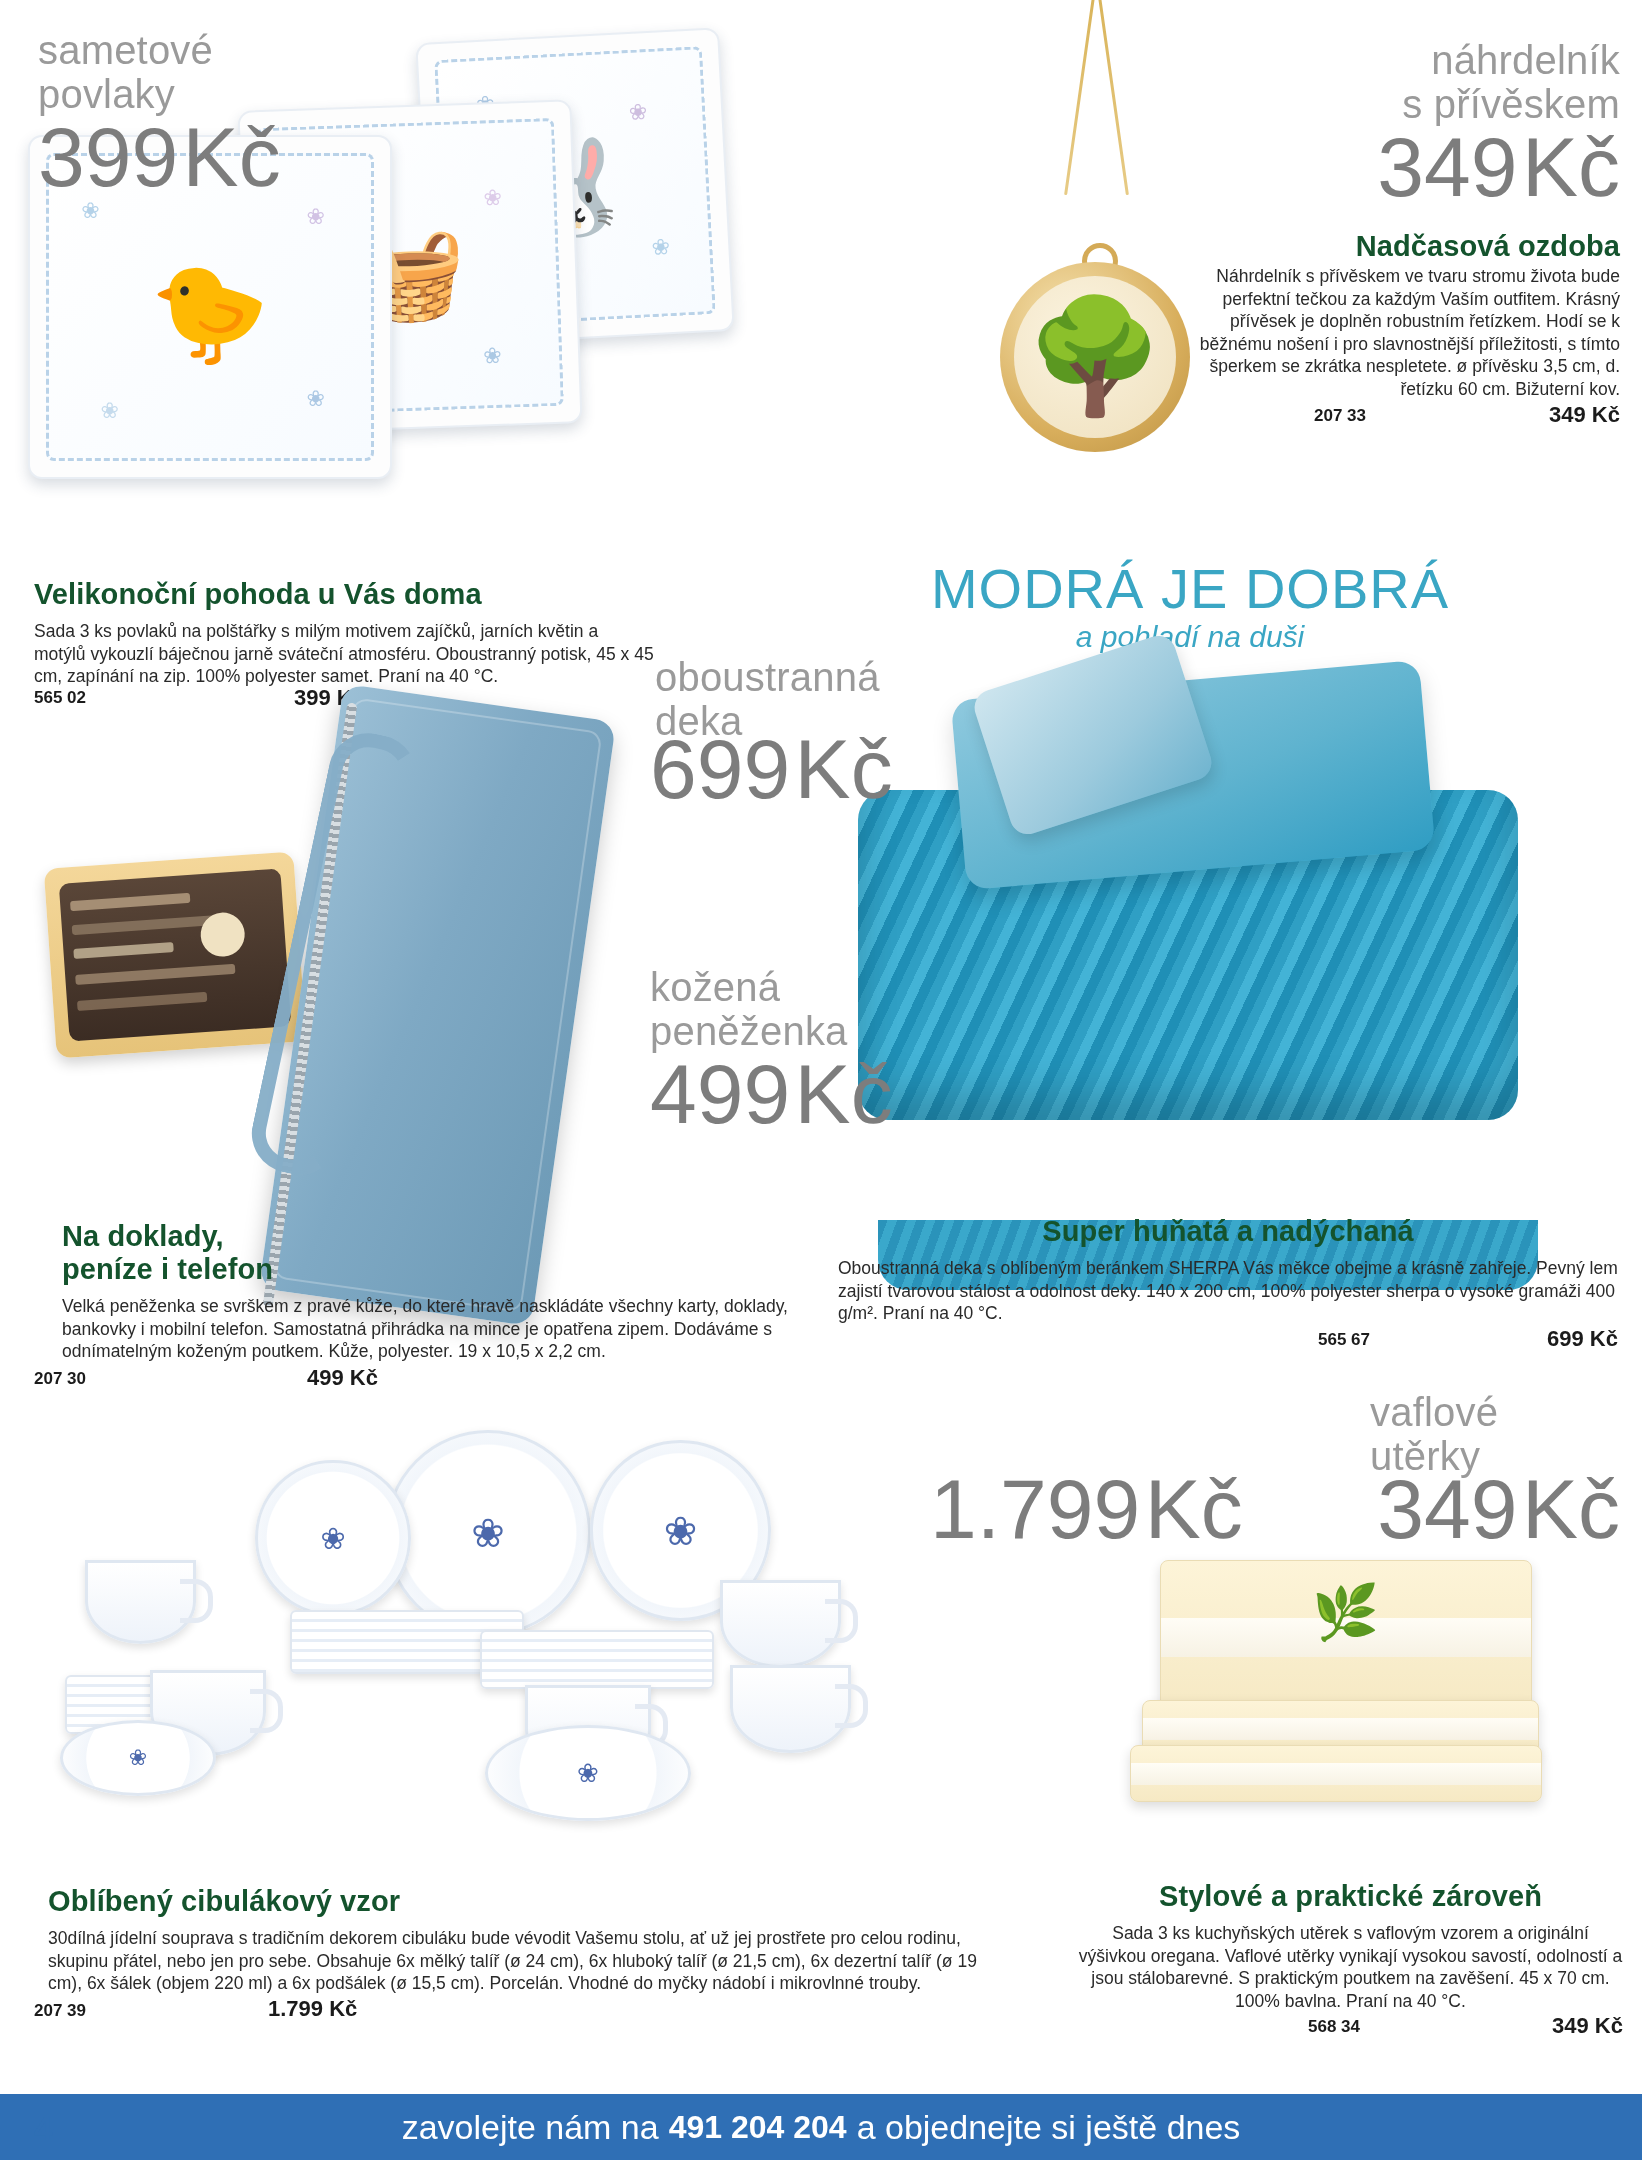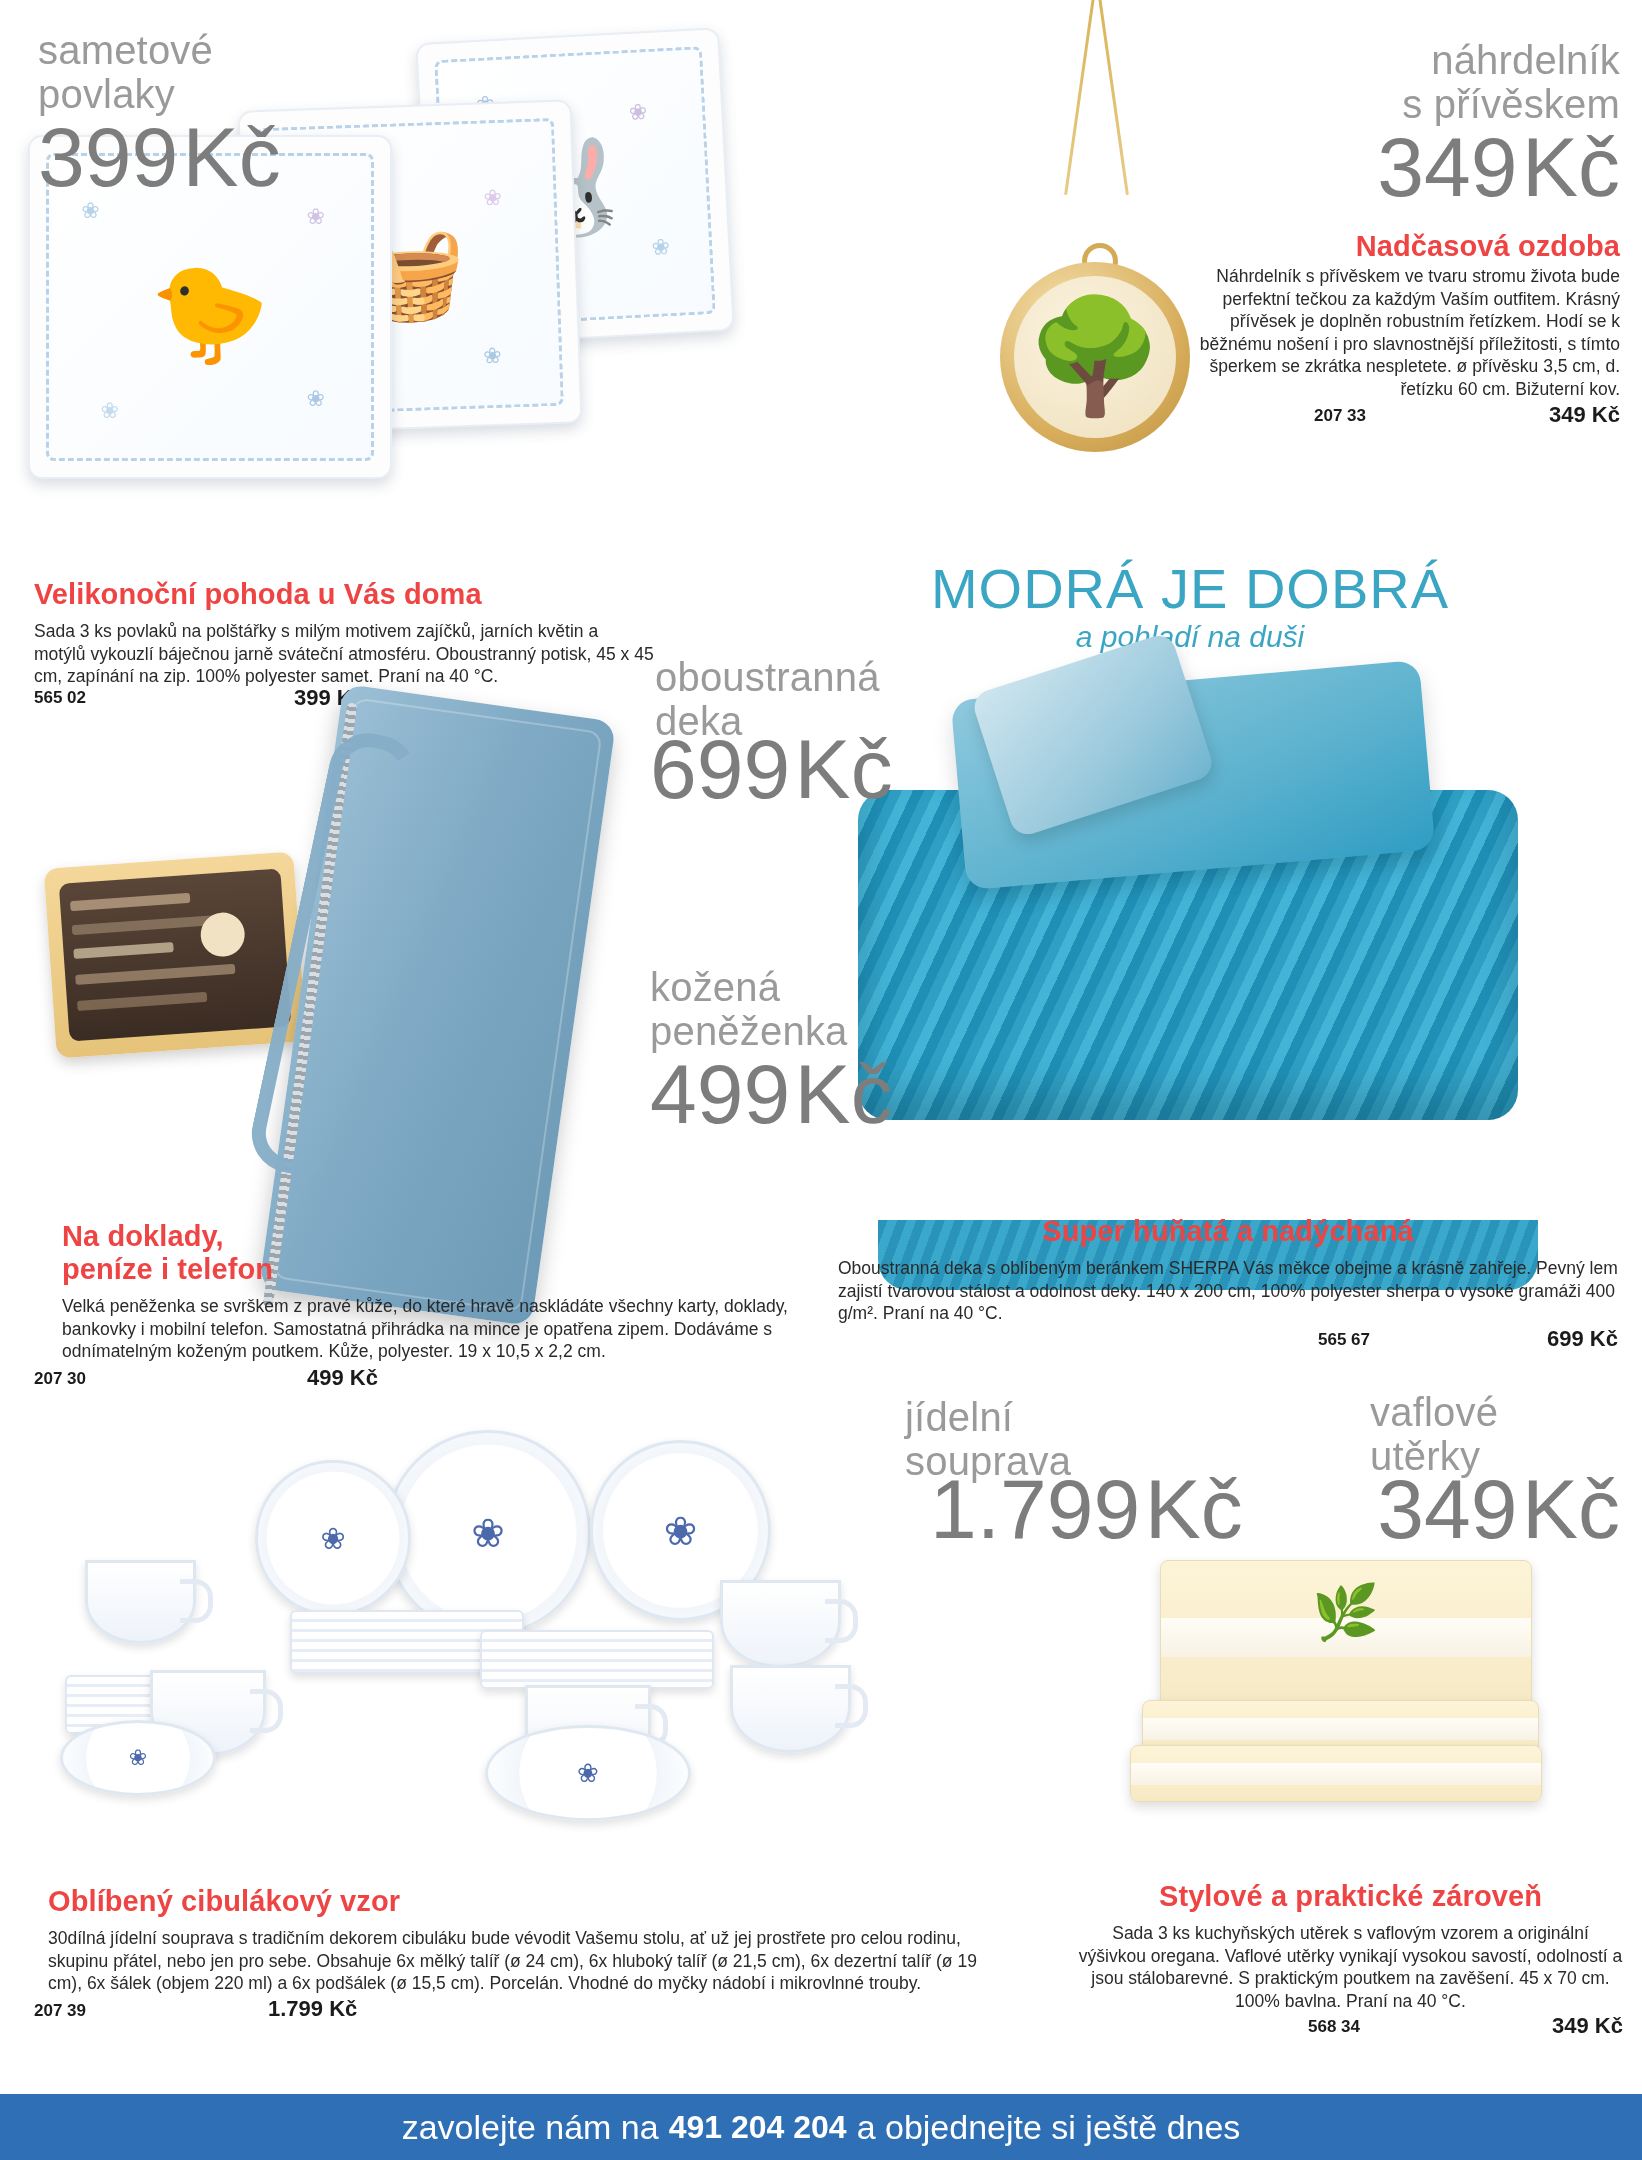--- a/index.html
+++ b/index.html
@@ -13,21 +13,21 @@
 
   
   .kicker{
     font-size:40px;line-height:44px;color:#9a9a9a;font-weight:400;
     letter-spacing:.2px;
   }
   .price{
     font-size:84px;line-height:78px;color:#7d7d7d;font-weight:400;
   }
   .headline{
-    font-size:29px;font-weight:700;color:#ef4444;letter-spacing:.1px;
+    font-size:29px;font-weight:700;color:#14532d;letter-spacing:.1px;
   }
   .body{
     font-size:17.5px;line-height:22.5px;color:#2a2a2a;
   }
   .codeline{font-size:17px;font-weight:700;color:#1b1b1b;}
   .codeprice{font-size:22px;font-weight:700;color:#1b1b1b;}
 
   
   .pillow-group{left:18px;top:10px;width:680px;height:400px;}
   .pillow{
@@ -381,24 +381,20 @@
     <div class="cup" style="left:700px;top:235px;width:115px;height:82px;"></div>
 
     <div class="plate" style="left:455px;top:295px;width:200px;height:90px;border-radius:50%;">
         <span class="deco" style="font-size:26px;">❀</span>
       </div>
     <div class="plate" style="left:30px;top:290px;width:150px;height:70px;border-radius:50%;">
         <span class="deco" style="font-size:22px;">❀</span>
       </div>
   </div>
 
-  <div class="abs" style="left:905px;top:1395px;">
-    <div class="kicker">jídelní</div>
-    <div class="kicker">souprava</div>
-  </div>
   <div class="abs" style="left:930px;top:1470px;">
     <span class="price">1.799</span>
     <span class="price cur">Kč</span>
   </div>
 
   <div class="abs" style="left:48px;top:1885px;width:960px;">
     <div class="headline">Oblíbený cibulákový vzor</div>
     <div class="body" style="margin-top:9px;">30dílná jídelní souprava s tradičním dekorem cibuláku bude vévodit Vašemu stolu, ať už jej prostřete pro celou rodinu, skupinu přátel, nebo jen pro sebe. Obsahuje 6x mělký talíř (ø 24 cm), 6x hluboký talíř (ø 21,5 cm), 6x dezertní talíř (ø 19 cm), 6x šálek (objem 220 ml) a 6x podšálek (ø 15,5 cm). Porcelán. Vhodné do myčky nádobí i mikrovlnné trouby.</div>
     <div style="position:relative;height:30px;margin-top:4px;">
       <span class="codeline abs" style="left:-14px;top:2px;">207 39</span>

